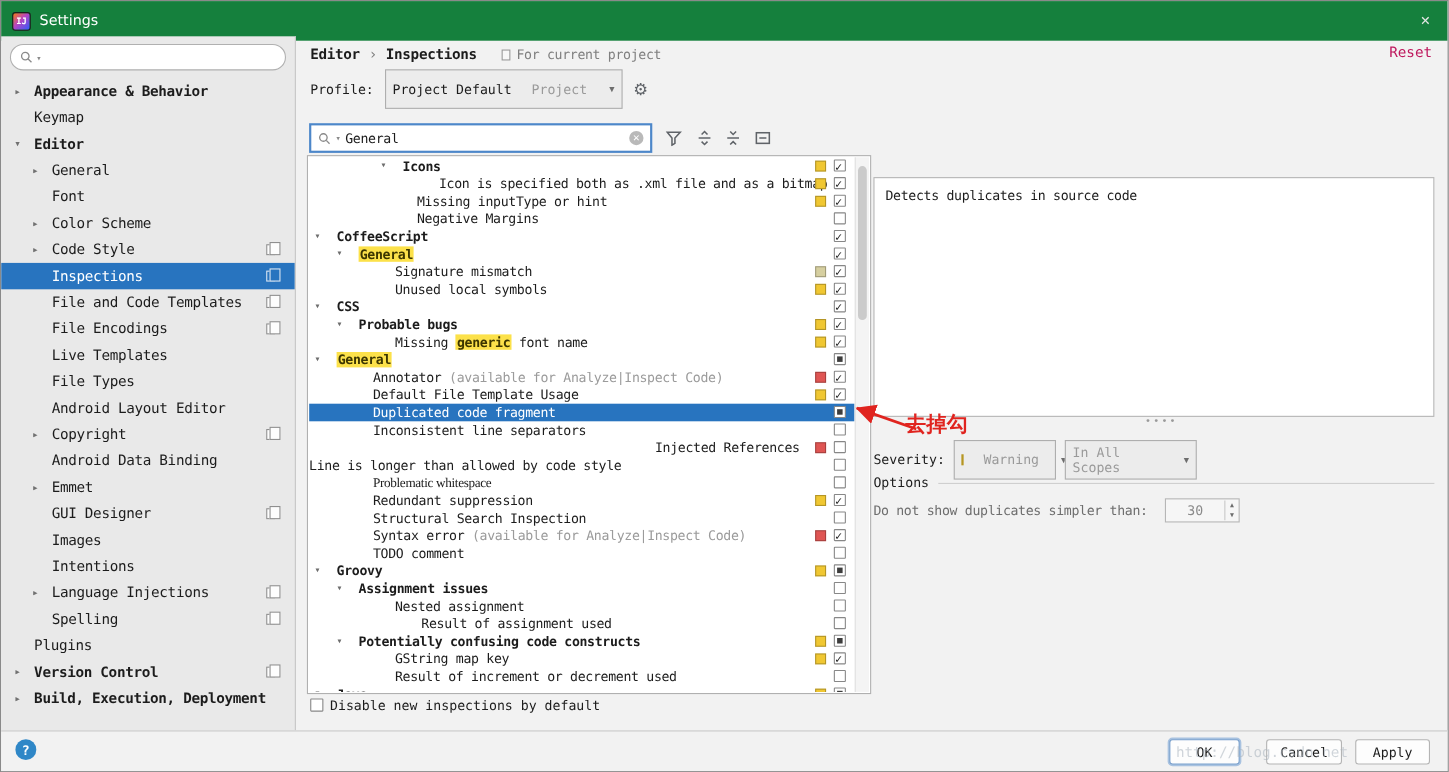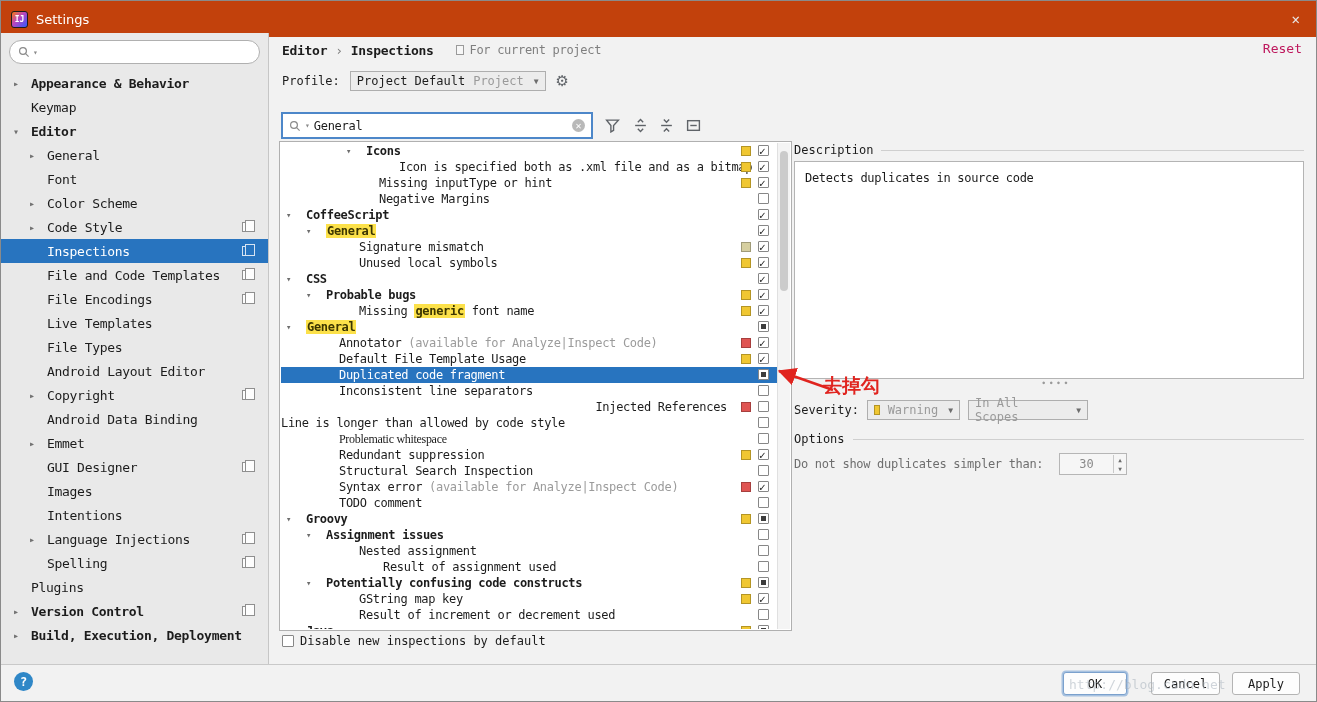--- a/index.html
+++ b/index.html
@@ -3,21 +3,21 @@
 <meta charset="utf-8">
 <style>
   html,body{margin:0;padding:0;background:#7c7c7c;}
   *{box-sizing:border-box;}
   .window{
     position:relative;width:1317px;height:702px;background:#f2f2f2;
     font-family:"DejaVu Sans Mono",monospace;font-size:12px;color:#1c1c1c;
     border:1px solid #8a8a8a;overflow:hidden;
   }
   
-  .titlebar{position:absolute;left:0;top:0;right:0;height:32px;background:#c2410c;
+  .titlebar{position:absolute;left:0;top:0;right:0;height:32px;background:#15803d;
     display:flex;align-items:center;padding:18px 10px;color:#fff;}
   .app-icon{width:17px;height:17px;border-radius:3px;margin-right:8px;
     background:linear-gradient(135deg,#f97a12 0%,#b845c1 45%,#2e5bff 100%);
     display:flex;align-items:center;justify-content:center;
     font-size:8px;font-weight:bold;color:#fff;border:1px solid #1d1d1d;}
   .tb-title{font-size:13px;font-family:"DejaVu Sans",sans-serif;}
   .tb-close{margin-left:auto;font-size:14px;color:#e8e8e8;cursor:pointer;padding:2px 6px;}
   
   .sidebar{position:absolute;left:0;top:32px;width:268px;bottom:37px;background:#e9e9e9;
     border-right:1px solid #c6c6c6;overflow:hidden;}
@@ -37,22 +37,22 @@
   .page-ico::after{content:"";position:absolute;left:2px;top:-3px;width:8px;height:10px;border:1px solid #8f8f8f;background:#fdfdfd;}
   .sb-item.sel .page-ico,.sb-item.sel .page-ico::after{border-color:#d7e4f2;background:#2874bf;}
   
   .breadcrumb{position:absolute;left:281px;top:39px;height:20px;display:flex;align-items:center;gap:8px;
     font-size:13px;font-weight:bold;letter-spacing:-0.3px;}
   .bc-sep{color:#7e7e7e;font-weight:normal;}
   .scope-note{display:flex;align-items:center;gap:6px;font-weight:normal;color:#7f7f7f;margin-left:14px;font-size:12px;}
   .note-ico{position:relative;width:8px;height:10px;border:1px solid #9a9a9a;background:#f7f7f7;display:inline-block;}
   .reset-link{position:absolute;right:14px;top:40px;color:#be185d;font-size:13px;cursor:pointer;}
   .profile-row{position:absolute;left:281px;top:67px;height:26px;display:flex;align-items:center;gap:10px;}
-  .combo{height:20px;border:1px solid #aeaeae;background:#ececec;display:flex;align-items:center;
-    padding:0 6px;gap:8px;cursor:pointer;}
+  .combo{height:36px;border:1px solid #aeaeae;background:#ececec;display:flex;align-items:center;
+    padding:0 6px;gap:18px;cursor:pointer;}
   .combo .caret{font-size:8px;color:#6d6d6d;margin-left:2px;}
   .combo .muted{color:#9a9a9a;}
   .gear{font-size:15px;color:#5f6368;cursor:pointer;font-family:"DejaVu Sans",sans-serif;}
   
   .tree-search{position:absolute;left:280px;top:111px;width:312px;height:27px;background:#fff;
     border:2px solid #4d87c9;display:flex;align-items:center;padding:0 6px;gap:4px;}
   .tree-search .txt{flex:1;letter-spacing:-0.3px;}
   .clear-ico{width:13px;height:13px;border-radius:50%;background:#b9b9b9;color:#fff;font-size:10px;
     line-height:13px;text-align:center;cursor:pointer;}
   .tb-ico{position:absolute;top:113px;width:22px;height:22px;display:flex;align-items:center;
@@ -331,24 +331,20 @@
     <div class="t-scroll">
       <div class="t-thumb"></div>
     </div>
   </div>
 
   <div class="disable-row">
     <span class="cb2"></span>
     <span>Disable new inspections by default</span>
   </div>
 
-  <div class="sec-hdr" style="top:142px">
-    <span>Description</span>
-    <span class="rule"></span>
-  </div>
   <div class="desc-box">
     <span>Detects duplicates in source code</span>
   </div>
   <div class="grip">∙∙∙∙</div>
 
   <div class="severity-row">
     <span>Severity:</span>
     <span class="combo" style="width:93px">
       <span class="mini-sq"></span>
       <span class="muted">Warning</span>

